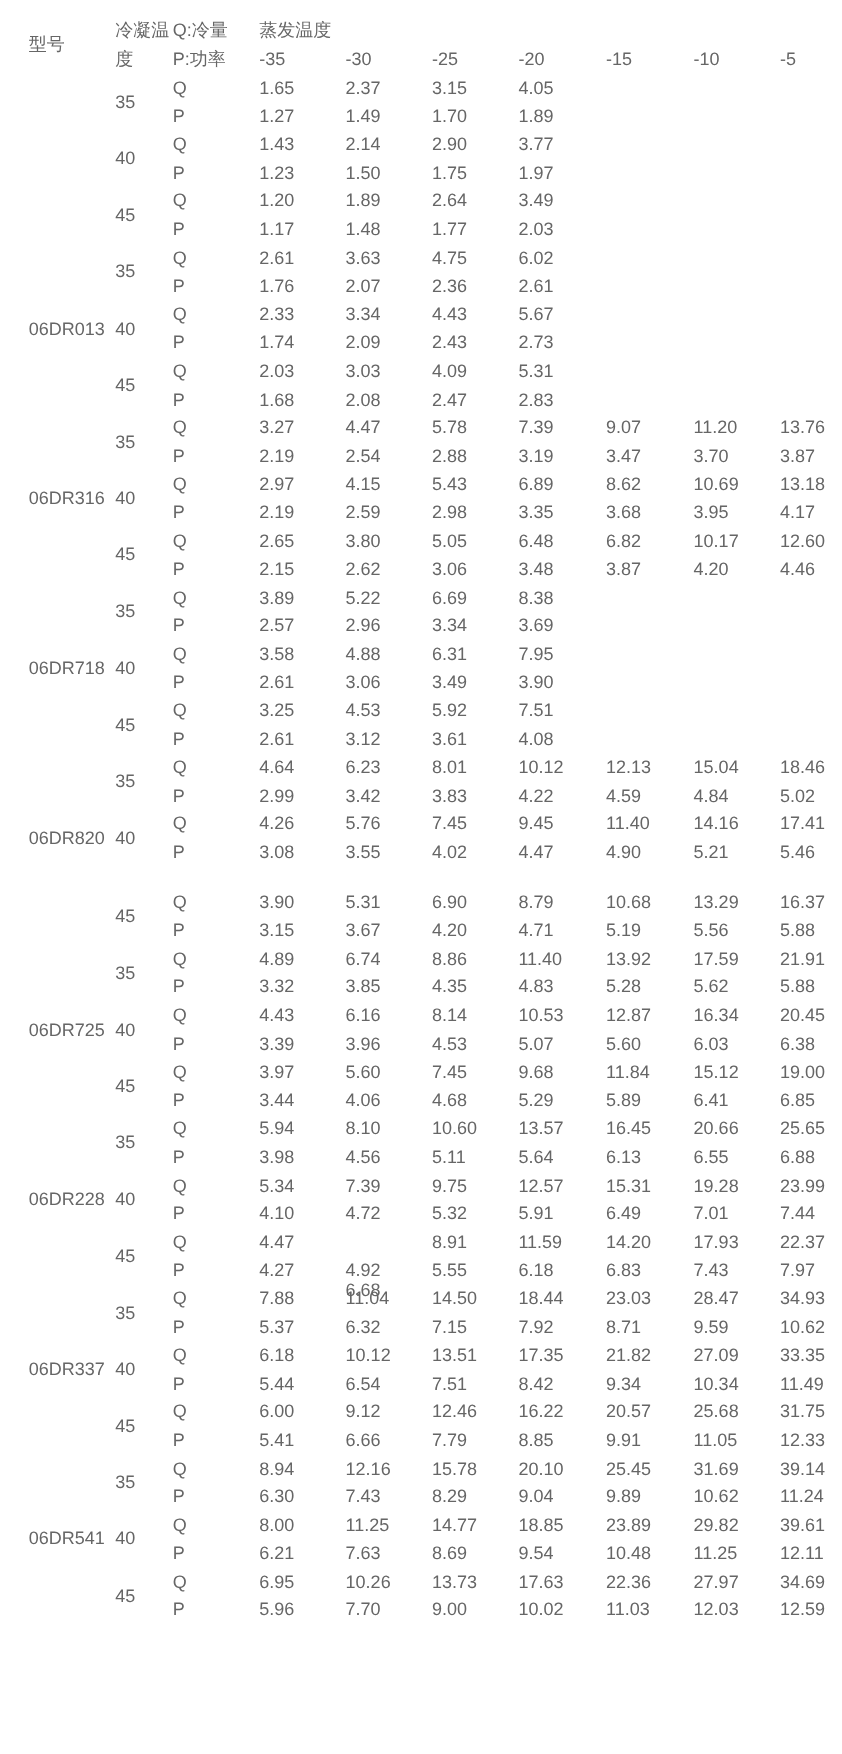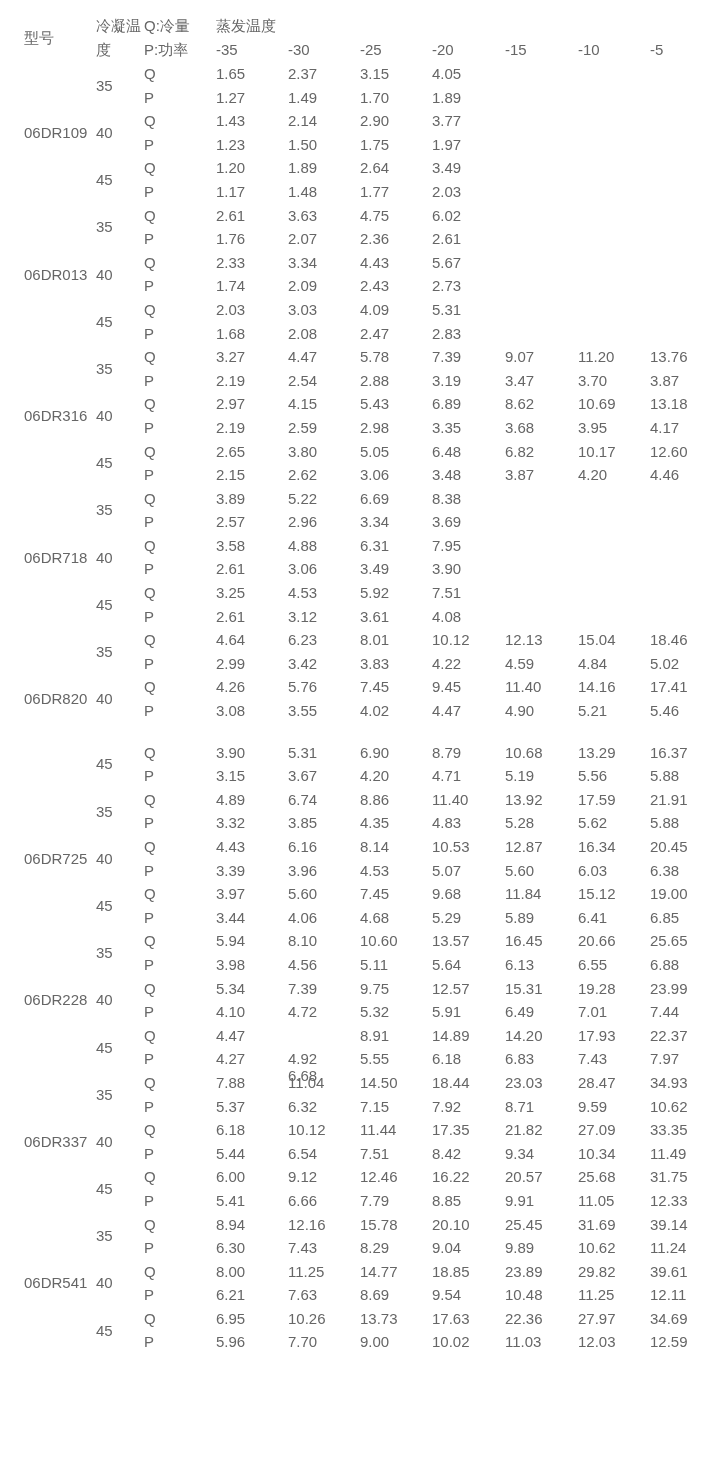--- a/index.html
+++ b/index.html
@@ -48,21 +48,20 @@
     <div class="cell" style="grid-column:5;grid-row:2">-30</div>
     <div class="cell" style="grid-column:6;grid-row:2">-25</div>
     <div class="cell" style="grid-column:7;grid-row:2">-20</div>
     <div class="cell" style="grid-column:8;grid-row:2">-15</div>
     <div class="cell" style="grid-column:9;grid-row:2">-10</div>
     <div class="cell" style="grid-column:10;grid-row:2">-5</div>
   </div>
 
   <div id="tbody" class="body-grid-wrap">
       <div class="grid group">
-        <div class="cell model vcenter" style="grid-area: 1 / 1 / 7;">06DR109</div>
         <div class="cell ct vcenter" style="grid-area: 1 / 2 / 3;">35</div>
         <div class="cell qp" style="grid-area: 1 / 3;">Q</div>
         <div class="cell" style="grid-area: 1 / 4;">1.65</div>
         <div class="cell" style="grid-area: 1 / 5;">2.37</div>
         <div class="cell" style="grid-area: 1 / 6;">3.15</div>
         <div class="cell" style="grid-area: 1 / 7;">4.05</div>
         <div class="cell qp" style="grid-area: 2 / 3;">P</div>
         <div class="cell" style="grid-area: 2 / 4;">1.27</div>
         <div class="cell" style="grid-area: 2 / 5;">1.49</div>
         <div class="cell" style="grid-area: 2 / 6;">1.70</div>
@@ -361,21 +360,21 @@
         <div class="cell" style="grid-area: 4 / 6;">5.32</div>
         <div class="cell" style="grid-area: 4 / 7;">5.91</div>
         <div class="cell" style="grid-area: 4 / 8;">6.49</div>
         <div class="cell" style="grid-area: 4 / 9;">7.01</div>
         <div class="cell" style="grid-area: 4 / 10;">7.44</div>
         <div class="cell ct vcenter" style="grid-area: 5 / 2 / 7;">45</div>
         <div class="cell qp" style="grid-area: 5 / 3;">Q</div>
         <div class="cell" style="grid-area: 5 / 4;">4.47</div>
         <div class="cell" style="grid-area: 5 / 5; margin-top: 40px;">6.68</div>
         <div class="cell" style="grid-area: 5 / 6;">8.91</div>
-        <div class="cell" style="grid-area: 5 / 7;">14.89</div>
+        <div class="cell" style="grid-area: 5 / 7;">11.59</div>
         <div class="cell" style="grid-area: 5 / 8;">14.20</div>
         <div class="cell" style="grid-area: 5 / 9;">17.93</div>
         <div class="cell" style="grid-area: 5 / 10;">22.37</div>
         <div class="cell qp" style="grid-area: 6 / 3;">P</div>
         <div class="cell" style="grid-area: 6 / 4;">4.27</div>
         <div class="cell" style="grid-area: 6 / 5;">4.92</div>
         <div class="cell" style="grid-area: 6 / 6;">5.55</div>
         <div class="cell" style="grid-area: 6 / 7;">6.18</div>
         <div class="cell" style="grid-area: 6 / 8;">6.83</div>
         <div class="cell" style="grid-area: 6 / 9;">7.43</div>
@@ -397,21 +396,21 @@
         <div class="cell" style="grid-area: 2 / 5;">6.32</div>
         <div class="cell" style="grid-area: 2 / 6;">7.15</div>
         <div class="cell" style="grid-area: 2 / 7;">7.92</div>
         <div class="cell" style="grid-area: 2 / 8;">8.71</div>
         <div class="cell" style="grid-area: 2 / 9;">9.59</div>
         <div class="cell" style="grid-area: 2 / 10;">10.62</div>
         <div class="cell ct vcenter" style="grid-area: 3 / 2 / 5;">40</div>
         <div class="cell qp" style="grid-area: 3 / 3;">Q</div>
         <div class="cell" style="grid-area: 3 / 4;">6.18</div>
         <div class="cell" style="grid-area: 3 / 5;">10.12</div>
-        <div class="cell" style="grid-area: 3 / 6;">11.44</div>
+        <div class="cell" style="grid-area: 3 / 6;">13.51</div>
         <div class="cell" style="grid-area: 3 / 7;">17.35</div>
         <div class="cell" style="grid-area: 3 / 8;">21.82</div>
         <div class="cell" style="grid-area: 3 / 9;">27.09</div>
         <div class="cell" style="grid-area: 3 / 10;">33.35</div>
         <div class="cell qp" style="grid-area: 4 / 3;">P</div>
         <div class="cell" style="grid-area: 4 / 4;">5.44</div>
         <div class="cell" style="grid-area: 4 / 5;">6.54</div>
         <div class="cell" style="grid-area: 4 / 6;">7.51</div>
         <div class="cell" style="grid-area: 4 / 7;">8.42</div>
         <div class="cell" style="grid-area: 4 / 8;">9.34</div>

